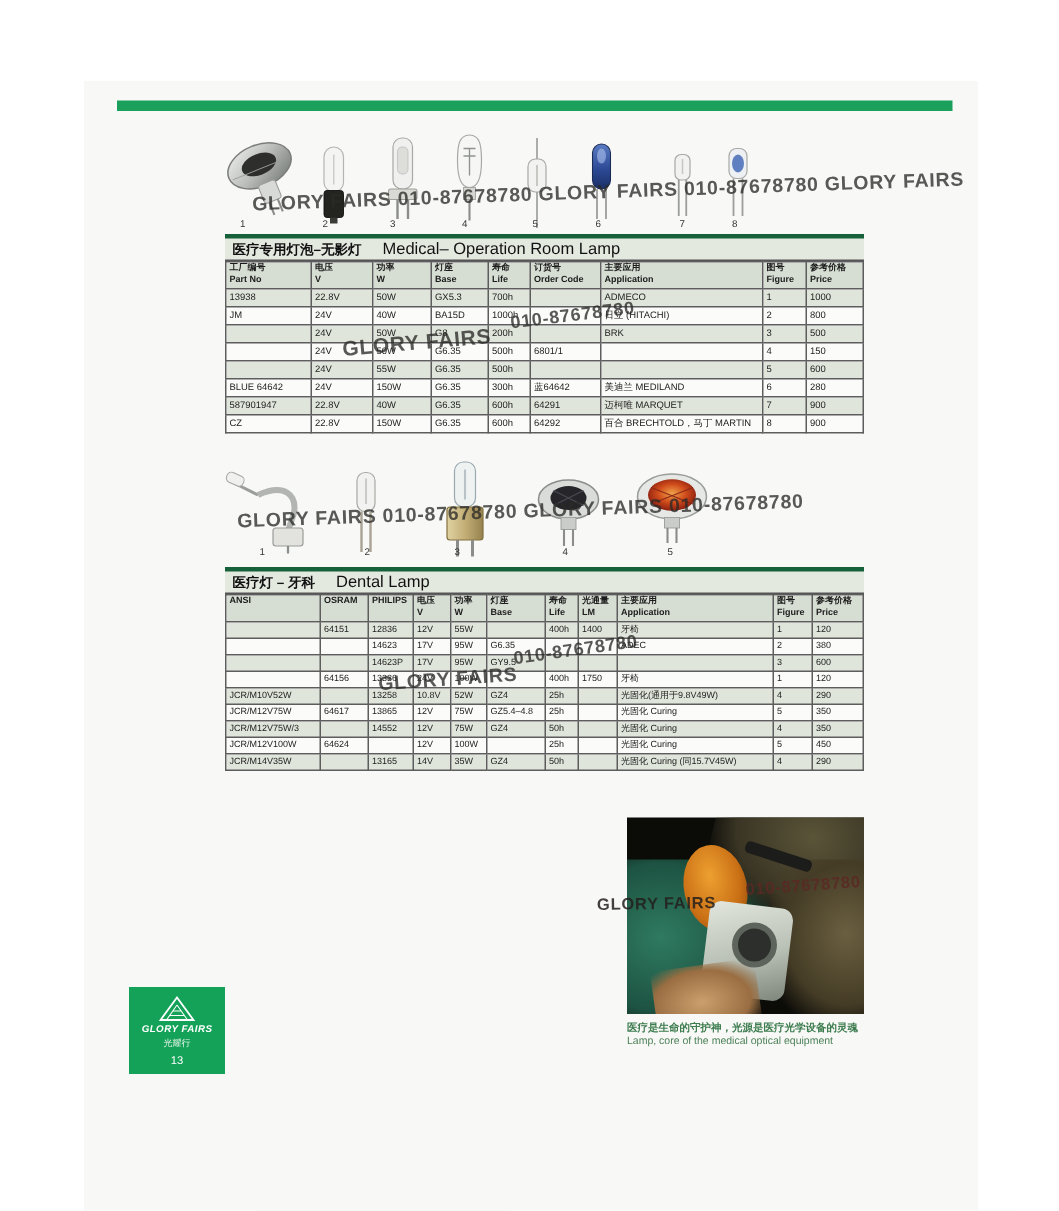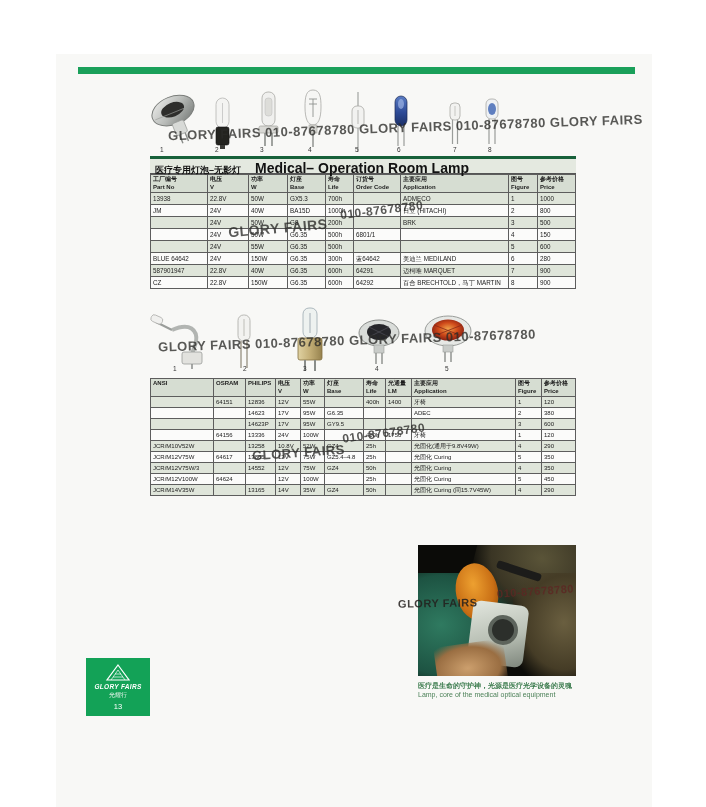--- a/index.html
+++ b/index.html
@@ -6,21 +6,21 @@
   body{width:706px;height:807px;background:#ffffff;font-family:"Liberation Sans",sans-serif;position:relative;overflow:hidden;}
   .paper{position:absolute;left:56px;top:54px;width:596px;height:753px;background:#f8f8f6;}
   .topbar{position:absolute;left:78px;top:67px;width:557px;height:7px;background:#1aa05a;}
 
   
   .tblwrap{position:absolute;left:150px;width:426px;}
   .tb1{top:156px;} .tb2{top:378px;}
   .titleband{background:#e4e9e0;border-top:3px solid #17613a;border-bottom:1px solid #555;
              padding:1px 5px;display:flex;align-items:baseline;gap:14px;height:12px;}
   .titleband .zh{font-size:9px;font-weight:bold;color:#111;}
-  .titleband .en{font-size:14px;font-weight:bold;color:#111;}
+  .titleband .en{font-size:11px;font-weight:normal;color:#111;}
   table{border-collapse:collapse;table-layout:fixed;width:426px;background:#fdfdfc;}
   th,td{border:0.5px solid #5d5d5d;overflow:hidden;}
   th{background:#d6ddd2;font-size:6px;font-weight:bold;text-align:left;vertical-align:top;
      padding:1px 2px;white-space:pre-line;line-height:1.25;color:#1c1c1c;}
   td{font-size:6.3px;padding:0 2px;height:11px;line-height:1.15;color:#222;vertical-align:middle;word-break:break-all;}
   .tb2 td{height:10px;font-size:6px;}
   tbody tr:nth-child(odd) td{background:#dfe5da;}
   tbody tr:nth-child(even) td{background:#fbfbfa;}
 
   
@@ -358,20 +358,24 @@
     <line x1="29" y1="40" x2="29" y2="50" stroke="#8a8d8a" stroke-width="1.4"></line>
   </svg>
 </div>
 <span class="fignum" style="left:173px;top:365px;">1</span>
 <span class="fignum" style="left:243px;top:365px;">2</span>
 <span class="fignum" style="left:303px;top:365px;">3</span>
 <span class="fignum" style="left:375px;top:365px;">4</span>
 <span class="fignum" style="left:445px;top:365px;">5</span>
 
 <div class="tblwrap tb2">
+  <div class="titleband">
+    <span class="zh">医疗灯 – 牙科</span>
+    <span class="en">Dental Lamp</span>
+  </div>
   <table>
     <colgroup>
         <col style="width:63px">
         <col style="width:32px">
         <col style="width:30px">
         <col style="width:25px">
         <col style="width:24px">
         <col style="width:39px">
         <col style="width:22px">
         <col style="width:26px">

